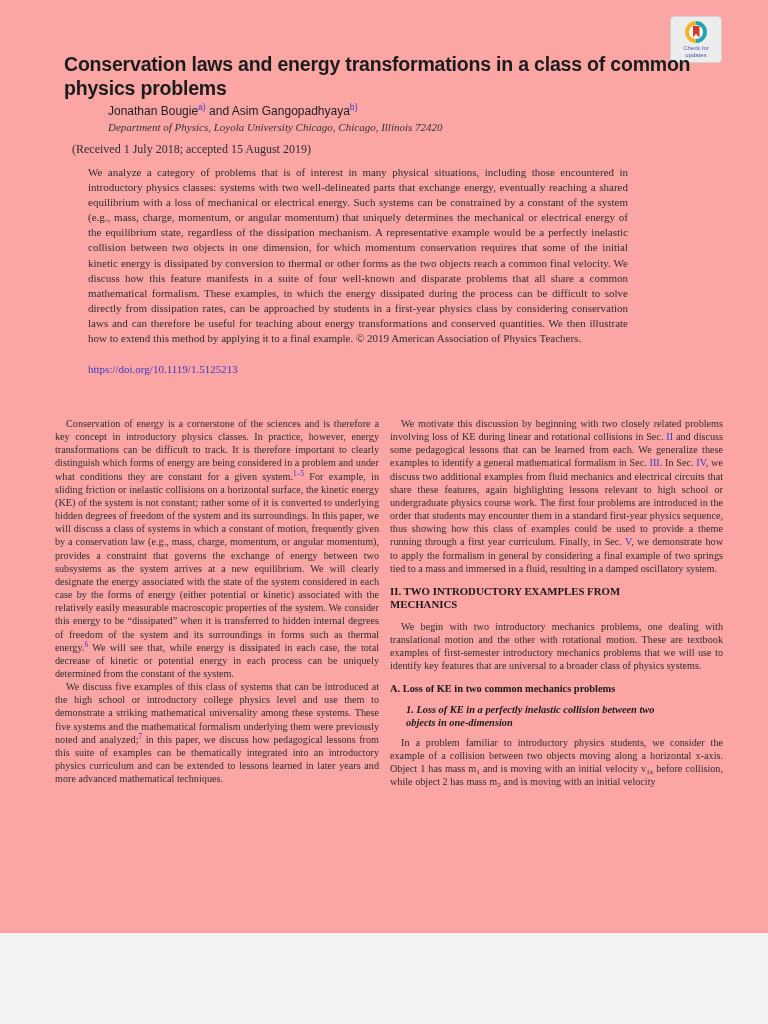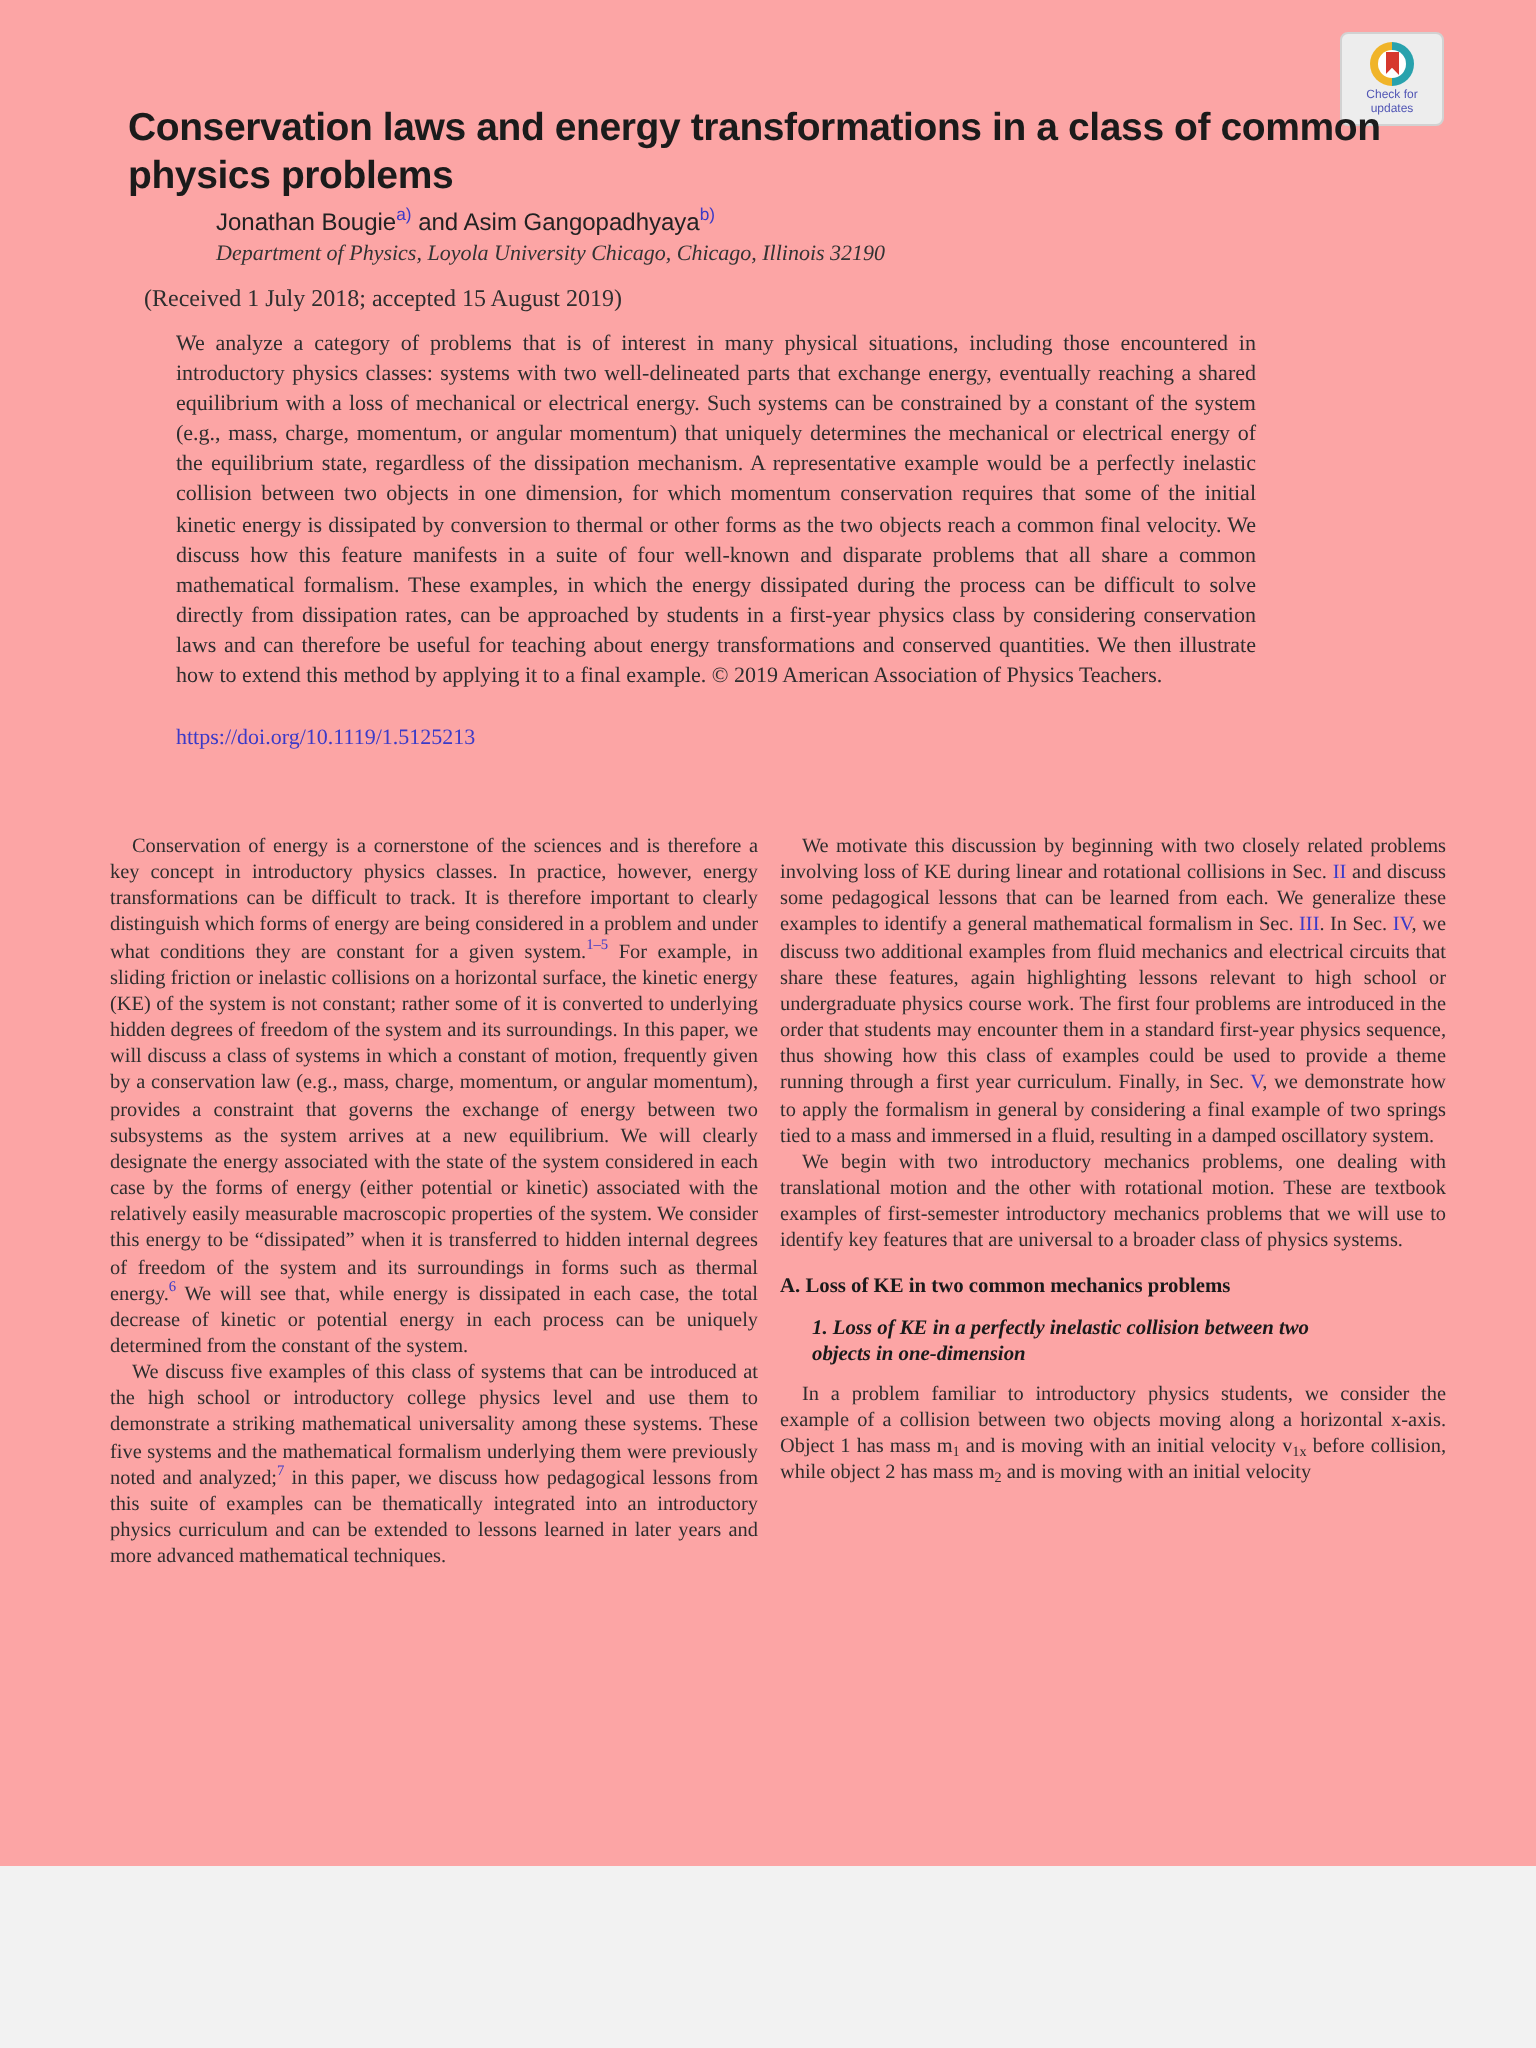--- a/index.html
+++ b/index.html
@@ -84,36 +84,37 @@
     <div class="badge-text">
       <div>Check for</div>
       <div>updates</div>
     </div>
   </div>
 
   <h1 class="title"><span class="seg-plain">Conservation laws and energy transformations in a class of common</span><br><span class="seg-plain">physics problems</span></h1>
 
   <div class="authors"><span class="seg-plain">Jonathan Bougie</span><span class="seg-sup">a)</span><span class="seg-plain"> and Asim Gangopadhyaya</span><span class="seg-sup">b)</span></div>
 
-  <div class="affiliation">Department of Physics, Loyola University Chicago, Chicago, Illinois 32190</div>
+  <div class="affiliation">Department of Physics, Loyola University Chicago, Chicago, Illinois 72420</div>
 
   <div class="received">(Received 1 July 2018; accepted 15 August 2019)</div>
 
   <div class="abstract-block">
     <div class="abstract-text"><span class="seg-plain">We analyze a category of problems that is of interest in many physical situations, including those encountered in introductory physics classes: systems with two well-delineated parts that exchange energy, eventually reaching a shared equilibrium with a loss of mechanical or electrical energy. Such systems can be constrained by a constant of the system (e.g., mass, charge, momentum, or angular momentum) that uniquely determines the mechanical or electrical energy of the equilibrium state, regardless of the dissipation mechanism. A representative example would be a perfectly inelastic collision between two objects in one dimension, for which momentum conservation requires that some of the initial kinetic energy is dissipated by conversion to thermal or other forms as the two objects reach a common final velocity. We discuss how this feature manifests in a suite of four well-known and disparate problems that all share a common mathematical formalism. These examples, in which the energy dissipated during the process can be difficult to solve directly from dissipation rates, can be approached by students in a first-year physics class by considering conservation laws and can therefore be useful for teaching about energy transformations and conserved quantities. We then illustrate how to extend this method by applying it to a final example. </span><span class="seg-i">© 2019 American Association of Physics Teachers.</span></div>
     <a class="doi" href="#">https://doi.org/10.1119/1.5125213</a>
   </div>
 
   <div class="col col-left">
     <p class="body-p"><span class="seg-plain">Conservation of energy is a cornerstone of the sciences and is therefore a key concept in introductory physics classes. In practice, however, energy transformations can be difficult to track. It is therefore important to clearly distinguish which forms of energy are being considered in a problem and under what conditions they are constant for a given system.</span><span class="seg-sup">1–5</span><span class="seg-plain"> For example, in sliding friction or inelastic collisions on a horizontal surface, the kinetic energy (KE) of the system is not constant; rather some of it is converted to underlying hidden degrees of freedom of the system and its surroundings. In this paper, we will discuss a class of systems in which a constant of motion, frequently given by a conservation law (e.g., mass, charge, momentum, or angular momentum), provides a constraint that governs the exchange of energy between two subsystems as the system arrives at a new equilibrium. We will clearly designate the energy associated with the state of the system considered in each case by the forms of energy (either potential or kinetic) associated with the relatively easily measurable macroscopic properties of the system. We consider this energy to be “dissipated” when it is transferred to hidden internal degrees of freedom of the system and its surroundings in forms such as thermal energy.</span><span class="seg-sup">6</span><span class="seg-plain"> We will see that, while energy is dissipated in each case, the total decrease of kinetic or potential energy in each process can be uniquely determined from the constant of the system.</span></p>
     <p class="body-p"><span class="seg-plain">We discuss five examples of this class of systems that can be introduced at the high school or introductory college physics level and use them to demonstrate a striking mathematical universality among these systems. These five systems and the mathematical formalism underlying them were previously noted and analyzed;</span><span class="seg-sup">7</span><span class="seg-plain"> in this paper, we discuss how pedagogical lessons from this suite of examples can be thematically integrated into an introductory physics curriculum and can be extended to lessons learned in later years and more advanced mathematical techniques.</span></p>
   </div>
 
   <div class="col col-right">
     <p class="body-p"><span class="seg-plain">We motivate this discussion by beginning with two closely related problems involving loss of KE during linear and rotational collisions in Sec. </span><span class="seg-link">II</span><span class="seg-plain"> and discuss some pedagogical lessons that can be learned from each. We generalize these examples to identify a general mathematical formalism in Sec. </span><span class="seg-link">III</span><span class="seg-plain">. In Sec. </span><span class="seg-link">IV</span><span class="seg-plain">, we discuss two additional examples from fluid mechanics and electrical circuits that share these features, again highlighting lessons relevant to high school or undergraduate physics course work. The first four problems are introduced in the order that students may encounter them in a standard first-year physics sequence, thus showing how this class of examples could be used to provide a theme running through a first year curriculum. Finally, in Sec. </span><span class="seg-link">V</span><span class="seg-plain">, we demonstrate how to apply the formalism in general by considering a final example of two springs tied to a mass and immersed in a fluid, resulting in a damped oscillatory system.</span></p>
+    <div class="h-sec mid"><span class="seg-plain">II. TWO INTRODUCTORY EXAMPLES FROM</span><br><span class="seg-plain">MECHANICS</span></div>
     <p class="body-p"><span class="seg-plain">We begin with two introductory mechanics problems, one dealing with translational motion and the other with rotational motion. These are textbook examples of first-semester introductory mechanics problems that we will use to identify key features that are universal to a broader class of physics systems.</span></p>
     <div class="h-sub">A. Loss of KE in two common mechanics problems</div>
     <div class="h-subsub"><span class="seg-plain">1. Loss of KE in a perfectly inelastic collision between two</span><br><span class="seg-plain">objects in one-dimension</span></div>
     <p class="body-p"><span class="seg-plain">In a problem familiar to introductory physics students, we consider the example of a collision between two objects moving along a horizontal </span><span class="seg-i">x</span><span class="seg-plain">-axis. Object 1 has mass </span><span class="seg-i">m</span><span class="seg-sub">1</span><span class="seg-plain"> and is moving with an initial velocity </span><span class="seg-i">v</span><span class="seg-sub">1x</span><span class="seg-plain"> before collision, while object 2 has mass </span><span class="seg-i">m</span><span class="seg-sub">2</span><span class="seg-plain"> and is moving with an initial velocity</span></p>
   </div>
 
   <div class="footer">
     <span class="f-pageL">868</span>
     <span class="f-journal">
         <span class="seg-plain">Am. J. Phys. </span>

